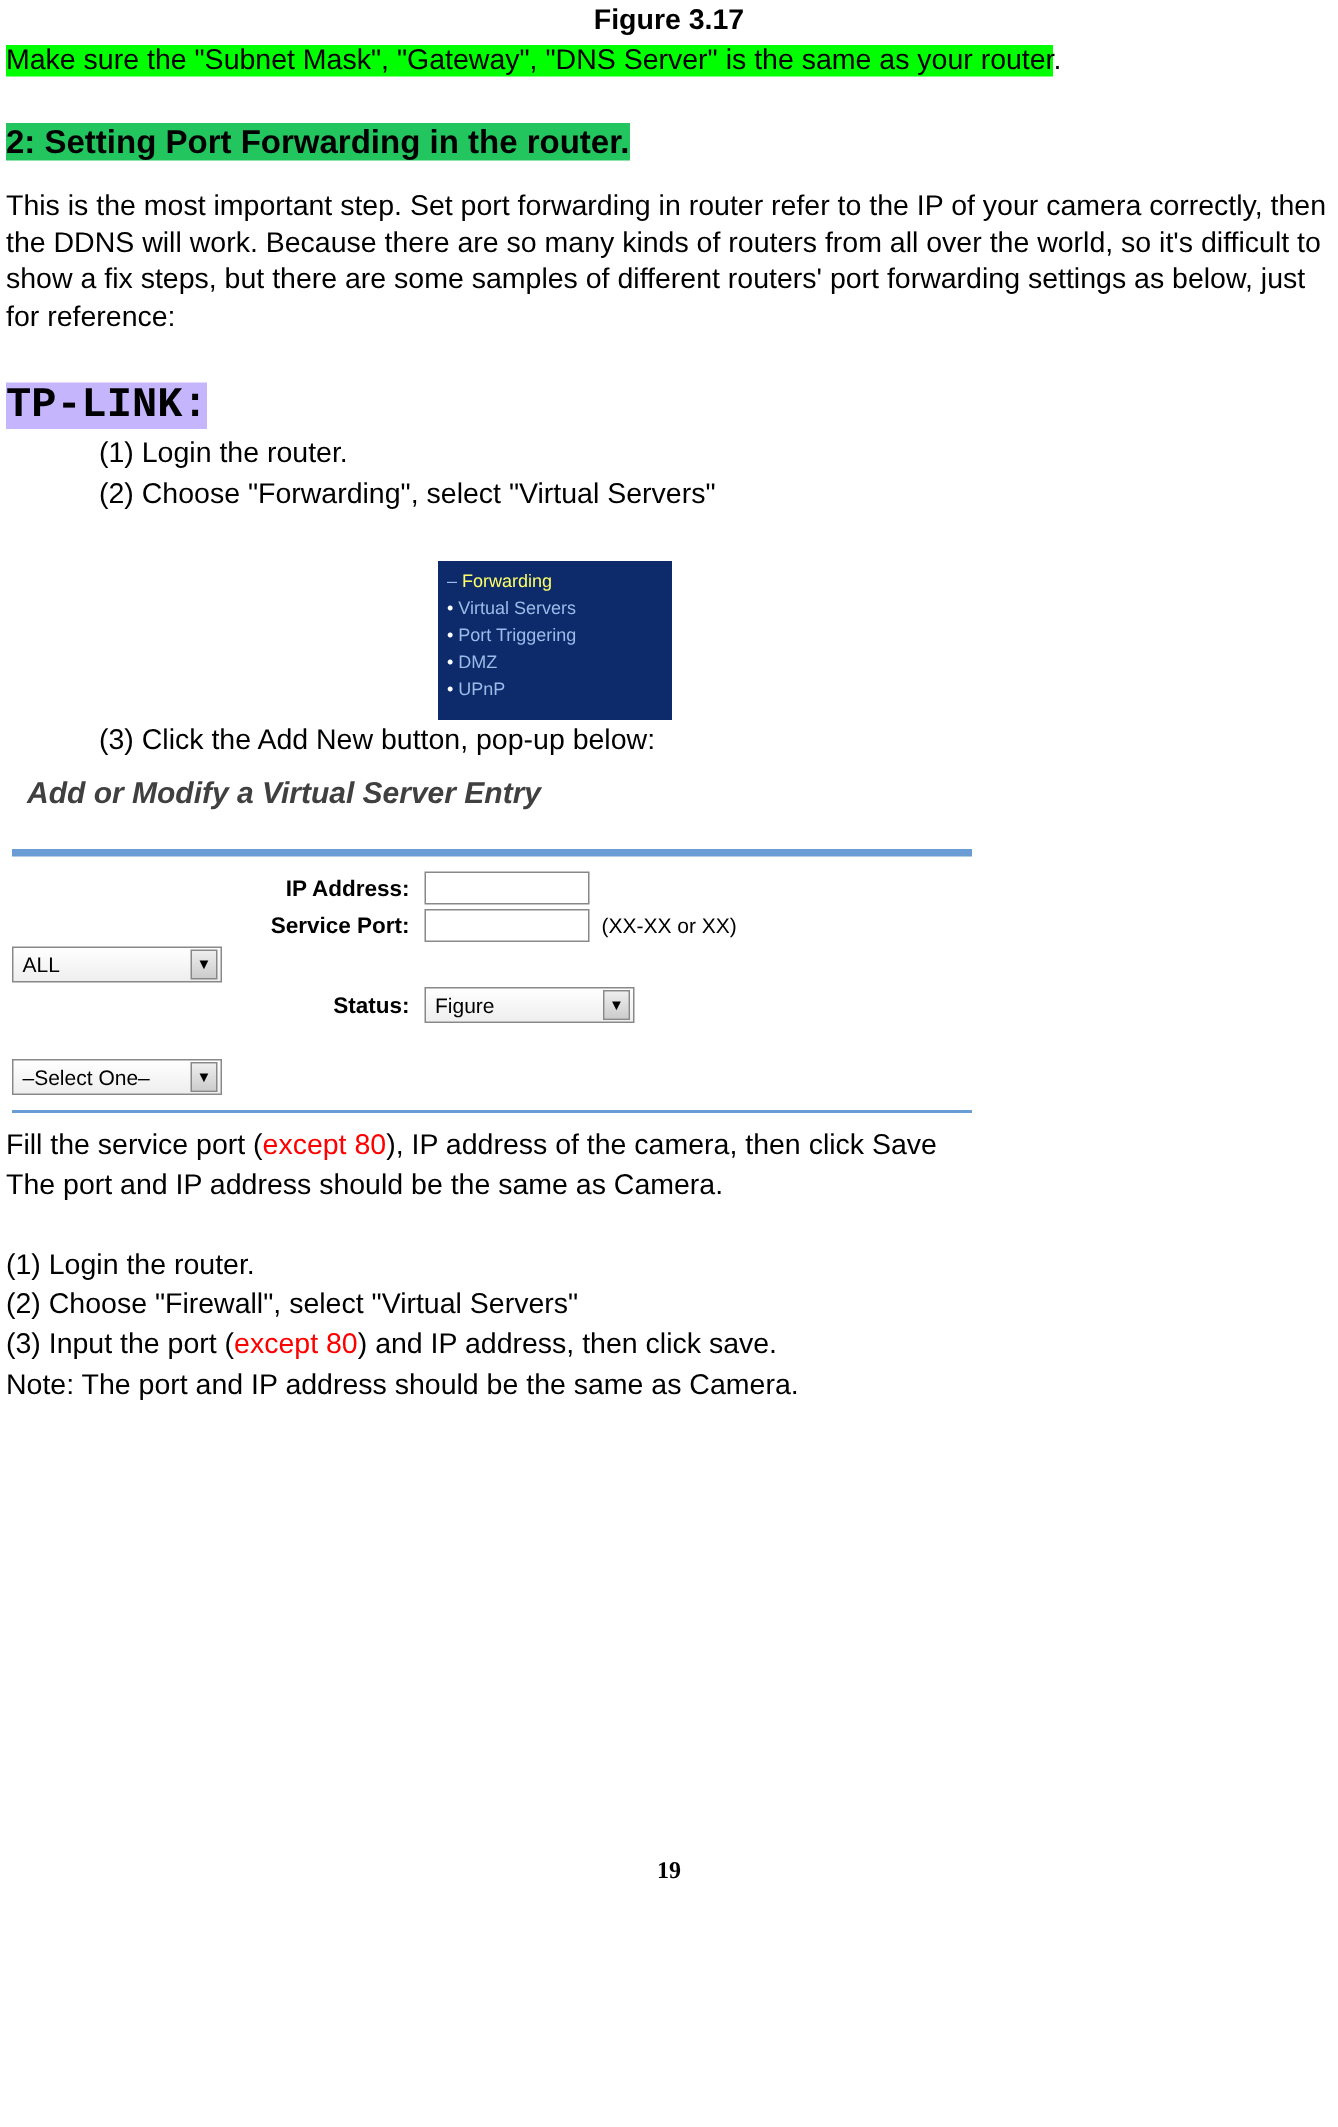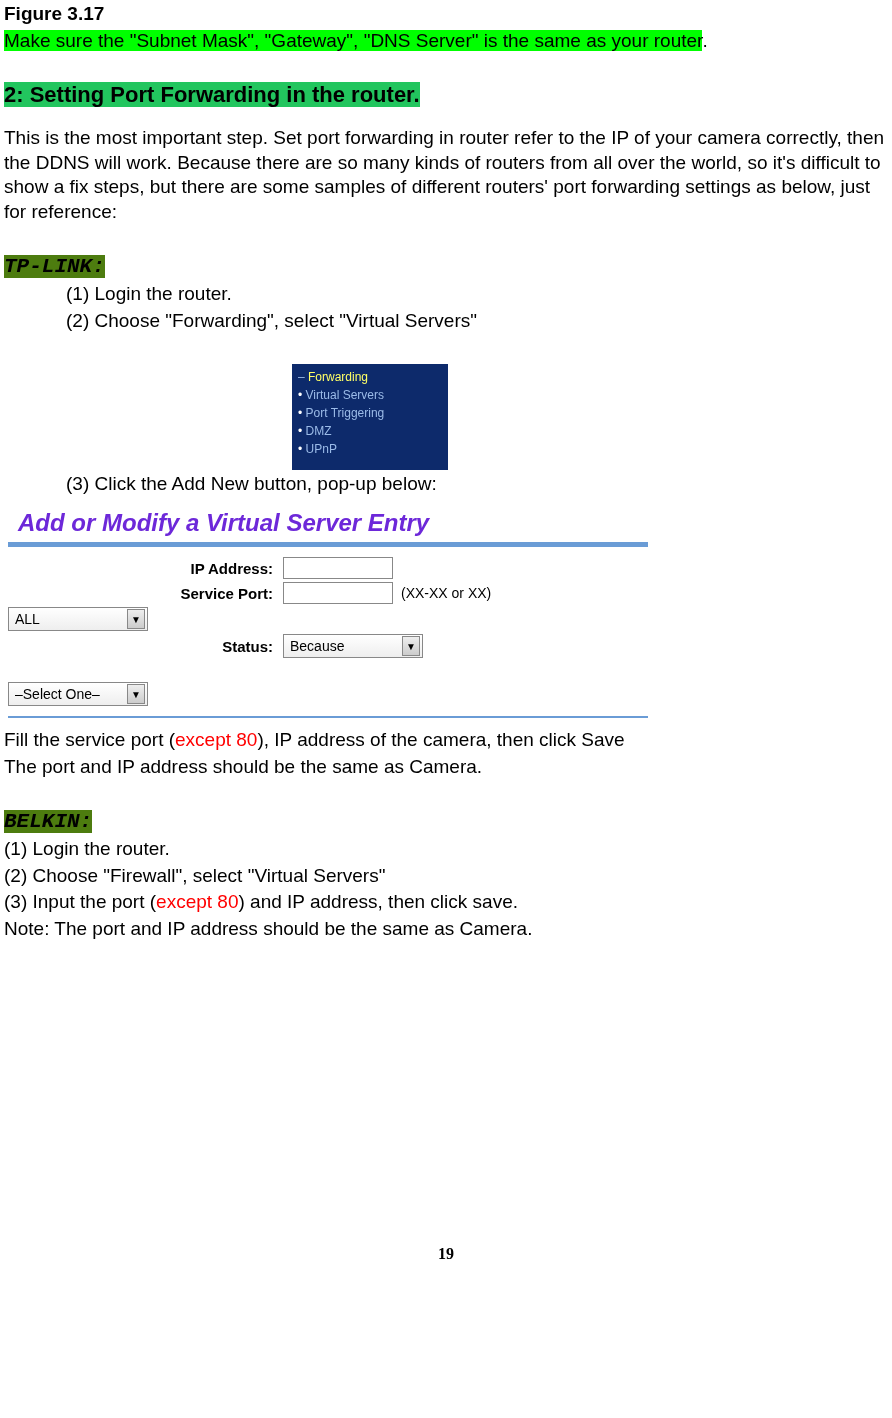--- a/index.html
+++ b/index.html
@@ -8,39 +8,38 @@
       margin: 0;
       padding: 0;
       width: 892px;
       color: #000;
       line-height: 1.3;
     }
     .page {
       padding: 0 4px;
     }
     .figure-caption {
-      text-align: left;
+      text-align: center;
       font-weight: bold;
       font-size: 19px;
       margin-top: 2px;
     }
     .hl-green {
       background: #00ff00;
     }
     .hl-gray {
       background: #22c55e;
       font-weight: bold;
       font-size: 22px;
     }
     .hl-red {
-      background: #4d7c0f;
+      background: #c4b5fd;
       font-family: "Courier New", monospace;
       font-weight: bold;
-      font-size: 21px;
-      font-style: italic;
+      font-size: 28px;
     }
     .red-text { color: #ff0000; }
     .para { margin: 2px 0; }
     .indent { padding-left: 62px; }
     .section-gap { height: 24px; }
     .small-gap { height: 12px; }
 
     .nav-menu {
       background: #0d2a6b;
       width: 144px;
@@ -57,23 +56,23 @@
 
     .vs-panel {
       width: 640px;
       background: #fff;
       padding: 6px 4px 2px 4px;
     }
     .vs-title {
       font-family: Arial, sans-serif;
       font-style: italic;
       font-weight: bold;
-      font-size: 24px;
-      color: #6d28d9;
-      margin: 2px 0 4px 10px;
+      font-size: 20px;
+      color: #404040;
+      margin: 2px 0 24px 10px;
     }
     .hr-thick { height: 5px; background: #6a9cd6; margin: 2px 0 10px 0; }
     .hr-thin  { height: 2px; background: #6a9cd6; margin: 10px 0 6px 0; }
 
     .form-row {
       display: flex;
       align-items: center;
       margin: 3px 0;
     }
     .form-label {
@@ -194,21 +193,21 @@
     <div class="form-row">
       <div class="form-select">
         <span>ALL</span>
         <span class="select-arrow">▼</span>
       </div>
     </div>
 
     <div class="form-row">
       <div class="form-label">Status:</div>
       <div class="form-select">
-        <span>Because</span>
+        <span>Figure</span>
         <span class="select-arrow">▼</span>
       </div>
     </div>
 
     <div style="height:18px"></div>
 
     <div class="form-row">
       <div class="form-select">
         <span>–Select One–</span>
         <span class="select-arrow">▼</span>
@@ -219,23 +218,20 @@
 
   </div>
 
   <div class="para">
     <span>Fill the service port (</span><span class="red-text">except 80</span><span>), IP address of the camera, then click Save</span>
   </div>
   <div class="para">The port and IP address should be the same as Camera.</div>
 
   <div class="section-gap"></div>
 
-  <div class="para">
-    <span class="hl-red">BELKIN:</span>
-  </div>
   <div class="para">(1) Login the router.</div>
   <div class="para">(2) Choose "Firewall", select "Virtual Servers"</div>
   <div class="para">
     <span>(3) Input the port (</span><span class="red-text">except 80</span><span>) and IP address, then click save.</span>
   </div>
   <div class="para">Note: The port and IP address should be the same as Camera.</div>
 
   <div style="height:300px"></div>
   <div class="page-number">19</div>
 </div>

